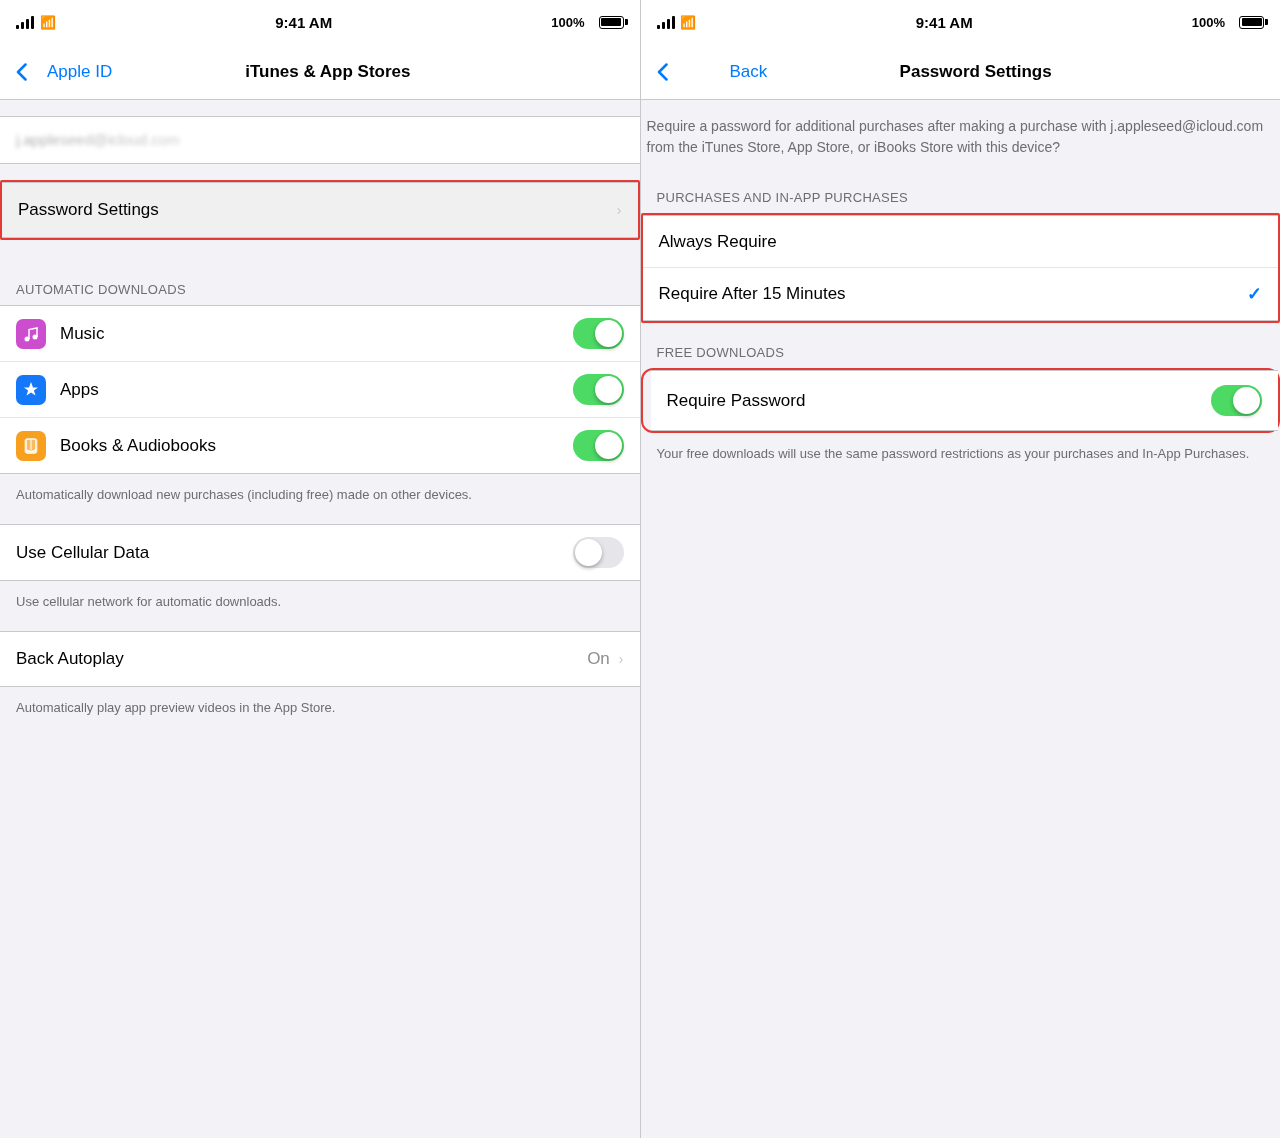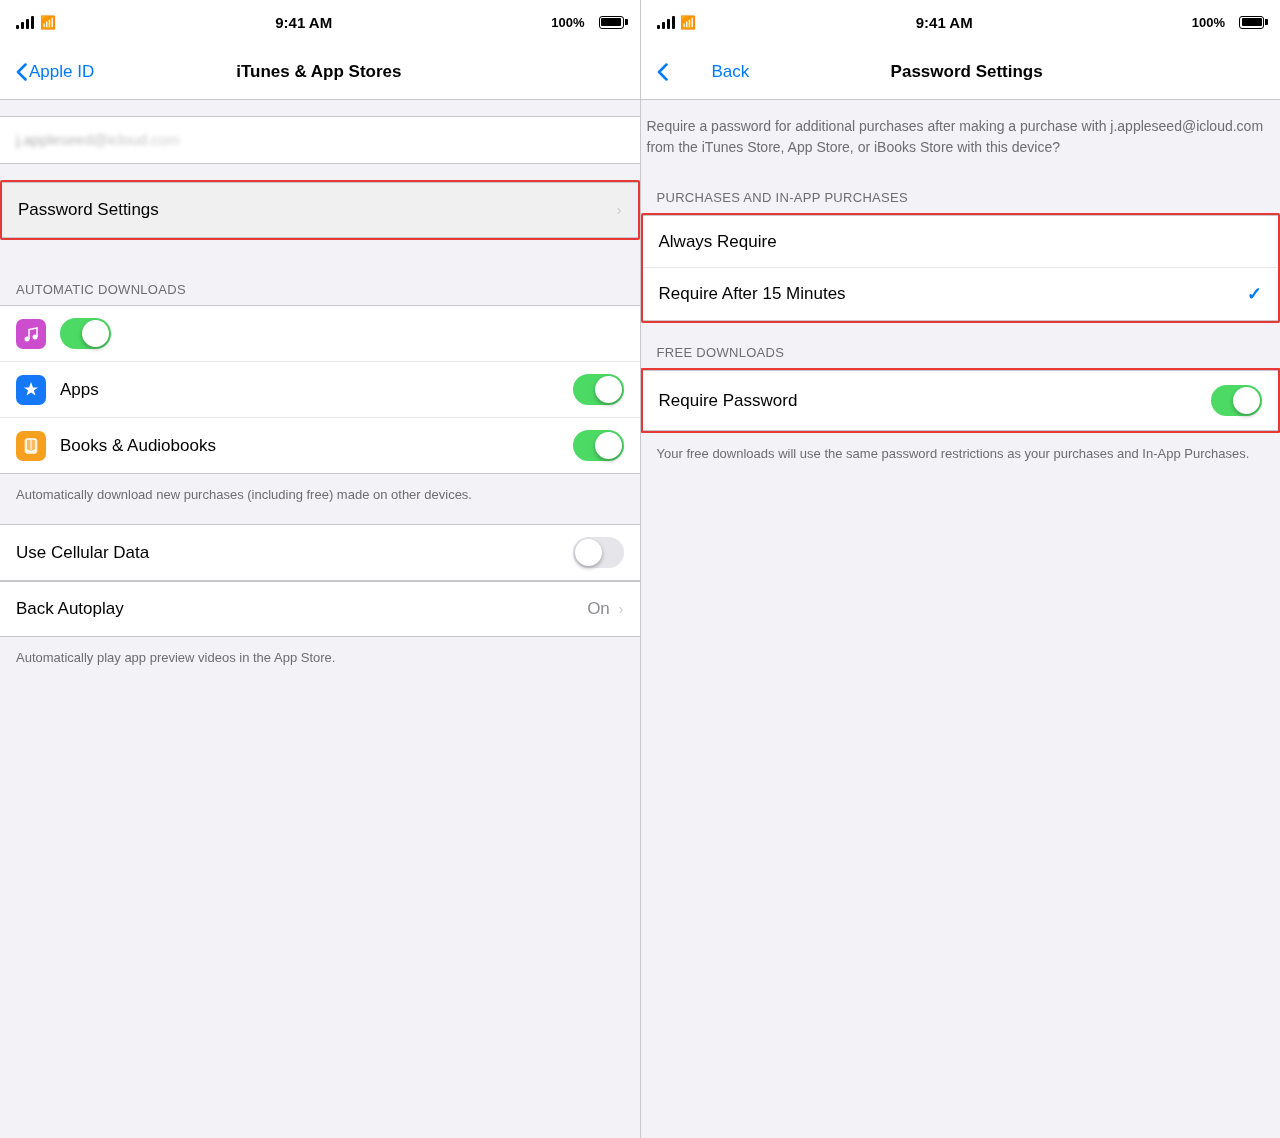--- a/index.html
+++ b/index.html
@@ -64,21 +64,21 @@
     
     .nav-bar {
       height: 56px;
       background: #fff;
       border-bottom: 1px solid #c8c8cc;
       display: flex;
       align-items: center;
       padding: 0 16px;
     }
     .nav-back {
-      display: flex; align-items: center; gap: 2px;
+      display: flex; align-items: center; gap: 20px;
       color: #007aff; font-size: 17px; cursor: pointer;
       text-decoration: none;
     }
     .nav-back svg { width: 11px; height: 18px; }
     .nav-title {
       flex: 1;
       text-align: center;
       font-size: 17px;
       font-weight: 600;
       color: #000;
@@ -289,20 +289,21 @@
     <div class="card-group">
 
       <div class="row-item">
         <div class="row-icon" style="background:#cc4dce;">
           <svg viewBox="0 0 20 20" fill="white" xmlns="http://www.w3.org/2000/svg">
             <path d="M8 15V5.5l8-1.5V13" stroke="white" stroke-width="1.5" fill="none"></path>
             <circle cx="6" cy="15" r="2.5" fill="white"></circle>
             <circle cx="14" cy="13" r="2.5" fill="white"></circle>
           </svg>
         </div>
+        <span class="row-label">Music</span>
         <div class="toggle on">
           <div class="toggle-thumb"></div>
         </div>
       </div>
 
       <div class="row-item">
         <div class="row-icon" style="background:#1478f8;">
           <svg viewBox="0 0 20 20" fill="white" xmlns="http://www.w3.org/2000/svg">
             <path d="M10 2l2 5.5H17l-4.1 3 1.6 5L10 12.5 5.5 15.5l1.6-5L3 7.5h5z" fill="white"></path>
           </svg>
@@ -334,20 +335,21 @@
 
     <div class="card-group">
       <div class="row-item">
         <span class="row-label">Use Cellular Data</span>
         <div class="toggle off">
           <div class="toggle-thumb"></div>
         </div>
       </div>
     </div>
 
+    <div class="footer-text">Use cellular network for automatic downloads.</div>
 
     <div class="card-group">
       <div class="row-item">
         <span class="row-label">Back Autoplay</span>
         <span class="row-value">On</span>
         <span class="row-chevron">›</span>
       </div>
     </div>
 
     <div class="footer-text">Automatically play app preview videos in the App Store.</div>
@@ -404,21 +406,21 @@
         </div>
         <div class="selectable-row">
           <span class="row-label">Require After 15 Minutes</span>
           <span class="checkmark">✓</span>
         </div>
       </div>
     </div>
 
     <div class="section-header">FREE DOWNLOADS</div>
 
-    <div style="border: 2.5px solid #e53935; border-radius: 1px;">
+    <div style="border: 2.5px solid #e53935; border-radius: 12px; padding-left: 8px;">
       <div class="require-password-row">
         <span class="row-label">Require Password</span>
         <div class="toggle on">
           <div class="toggle-thumb"></div>
         </div>
       </div>
     </div>
 
     <div class="footer-text">Your free downloads will use the same password restrictions as your purchases and In-App Purchases.</div>
 

